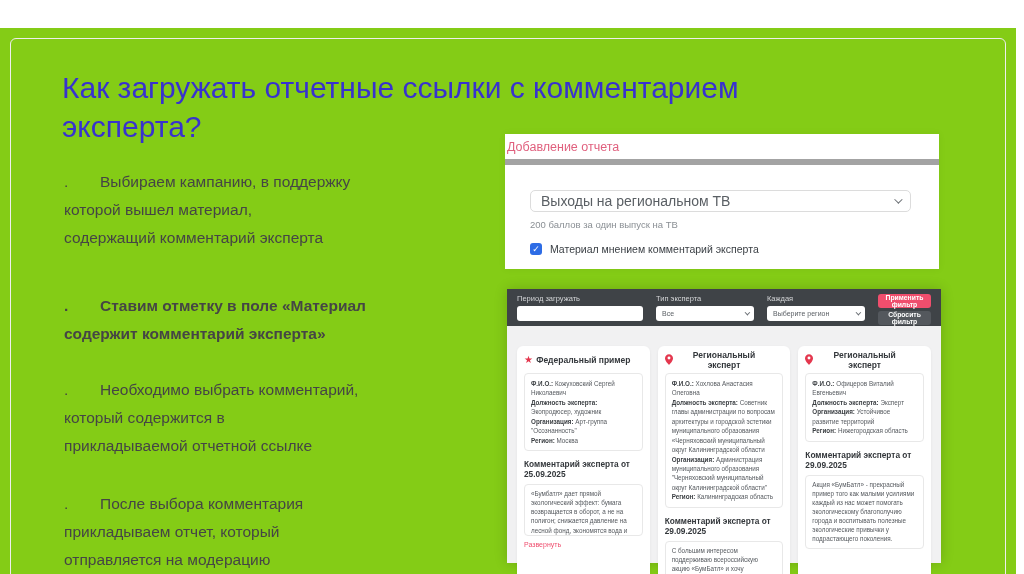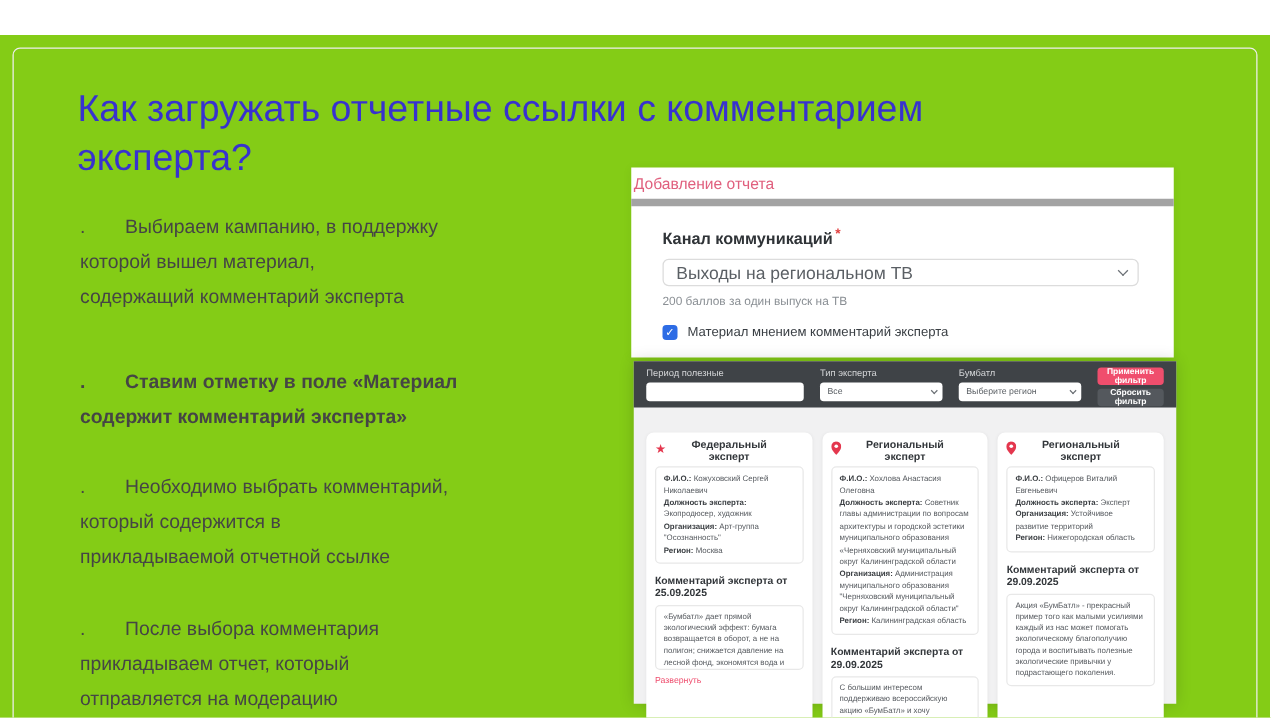--- a/index.html
+++ b/index.html
@@ -100,67 +100,64 @@
     <div class="bullet">
       <span class="dot">.</span><span class="bullet-text">После выбора комментария
 прикладываем отчет, который
 отправляется на модерацию</span>
     </div>
   </div>
 
   <div class="form-panel">
     <div class="panel-title">Добавление отчета</div>
     <div class="form-body">
-      <div class="field-label">
-        <span>Канал коммуникаций</span><span class="req">*</span>
-      </div>
       <div class="dropdown">
         <span class="dd-value">Выходы на региональном ТВ</span>
         <span class="chev"></span>
       </div>
       <div class="helper">200 баллов за один выпуск на ТВ</div>
       <div class="checkbox-row">
         <span class="checkbox">✓</span>
         <span class="checkbox-label">Материал мнением комментарий эксперта</span>
       </div>
     </div>
   </div>
 
   <div class="experts-panel">
     <div class="filter-bar">
       <div class="fgroup">
-        <span class="flabel">Период полезные</span>
+        <span class="flabel">Период загружать</span>
         <input class="finput" type="text" style="">
       </div>
       <div class="fgroup">
         <span class="flabel">Тип эксперта</span>
         <div class="fselect">
           <span class="dd-value">Все</span>
           <span class="chev"></span>
         </div>
       </div>
       <div class="fgroup">
-        <span class="flabel">Бумбатл</span>
+        <span class="flabel">Каждая</span>
         <div class="fselect">
           <span class="dd-value">Выберите регион</span>
           <span class="chev"></span>
         </div>
       </div>
       <div class="fbuttons">
         <button class="fbtn apply">Применить фильтр</button>
         <button class="fbtn reset">Сбросить фильтр</button>
       </div>
     </div>
 
     <div class="cards">
 
       <div class="card">
         <div class="card-head">
           <span class="card-icon star">★</span>
-          <span class="card-badge">Федеральный эксперт</span>
+          <span class="card-badge">Федеральный пример</span>
         </div>
         <div class="info-box">
           <span class="info-row"><span class="lbl">Ф.И.О.:</span> <span>Кожуховский Сергей Николаевич</span><br>
           <span class="lbl">Должность эксперта:</span> <span>Экопродюсер, художник</span><br>
           <span class="lbl">Организация:</span> <span>Арт-группа "Осознанность"</span><br>
           <span class="lbl">Регион:</span> <span>Москва</span></span>
         </div>
         <div class="comment-title">Комментарий эксперта от 25.09.2025</div>
         <div class="comment-box clamped">«Бумбатл» дает прямой экологический эффект: бумага возвращается в оборот, а не на полигон; снижается давление на лесной фонд, экономятся вода и энергия, уменьшаются выбросы при разложении отходов. Акция формирует стабильный поток вторсырья для переработки.</div>
         <a class="expand">Развернуть</a>

